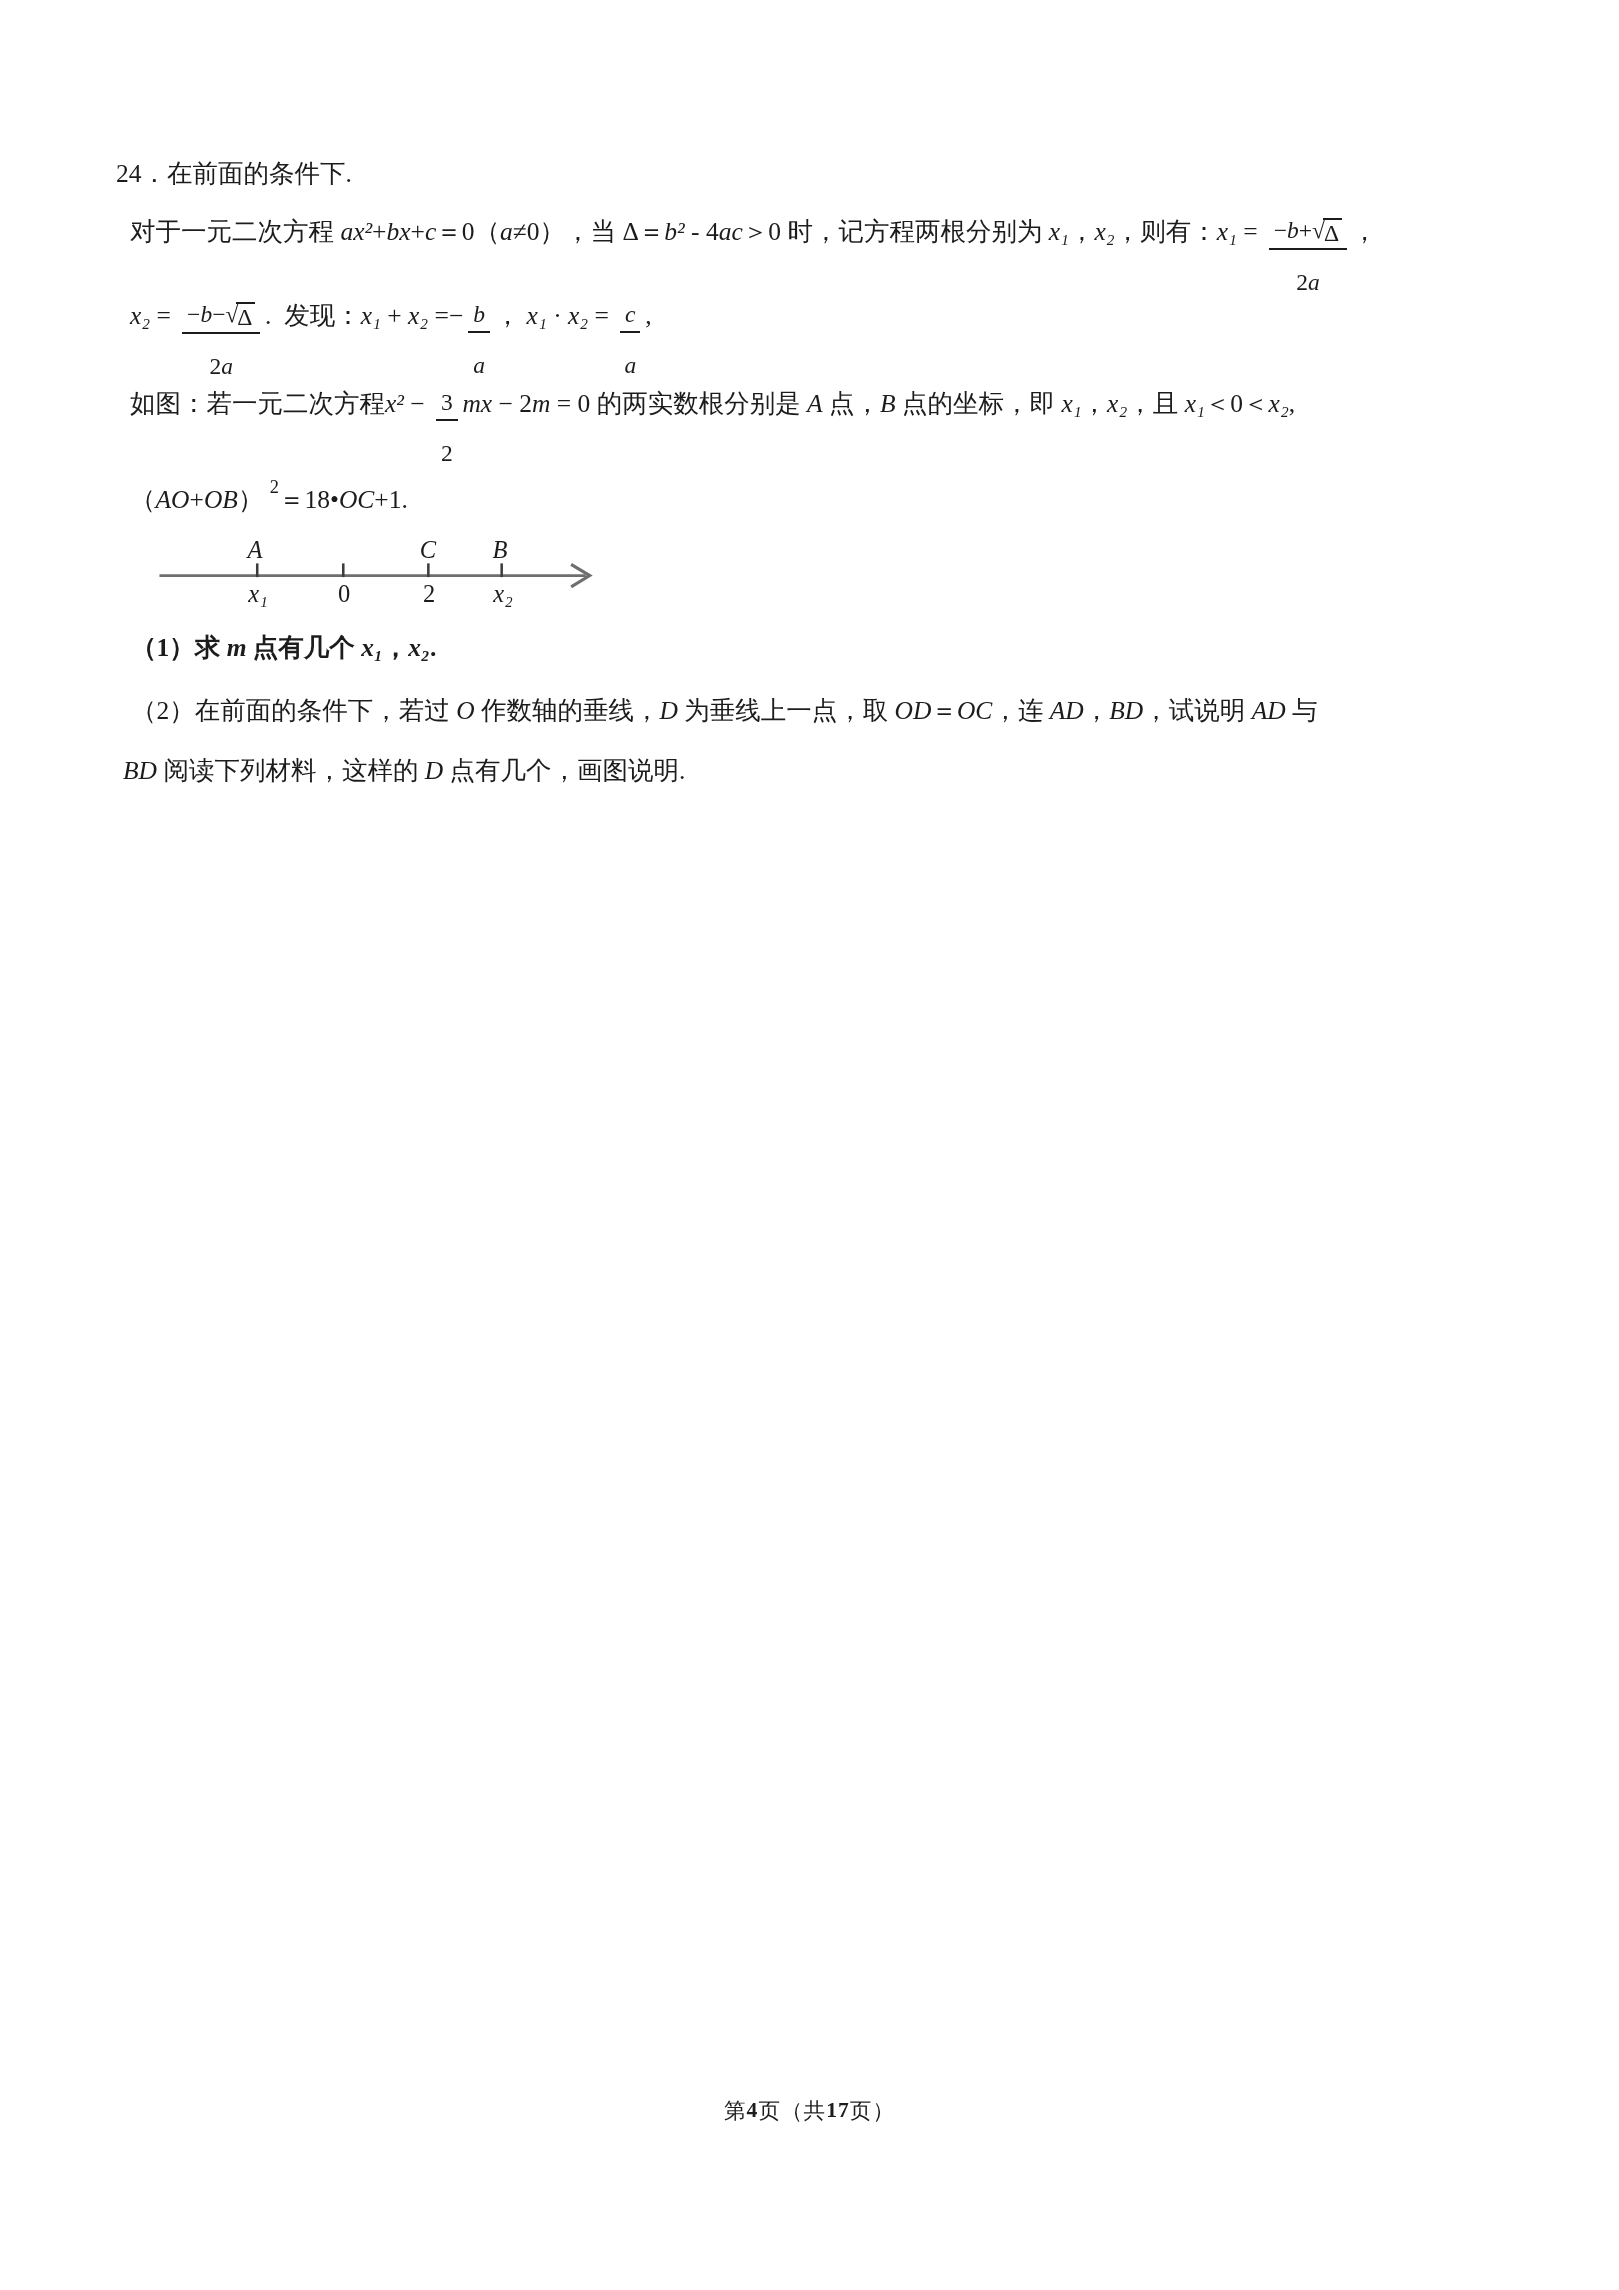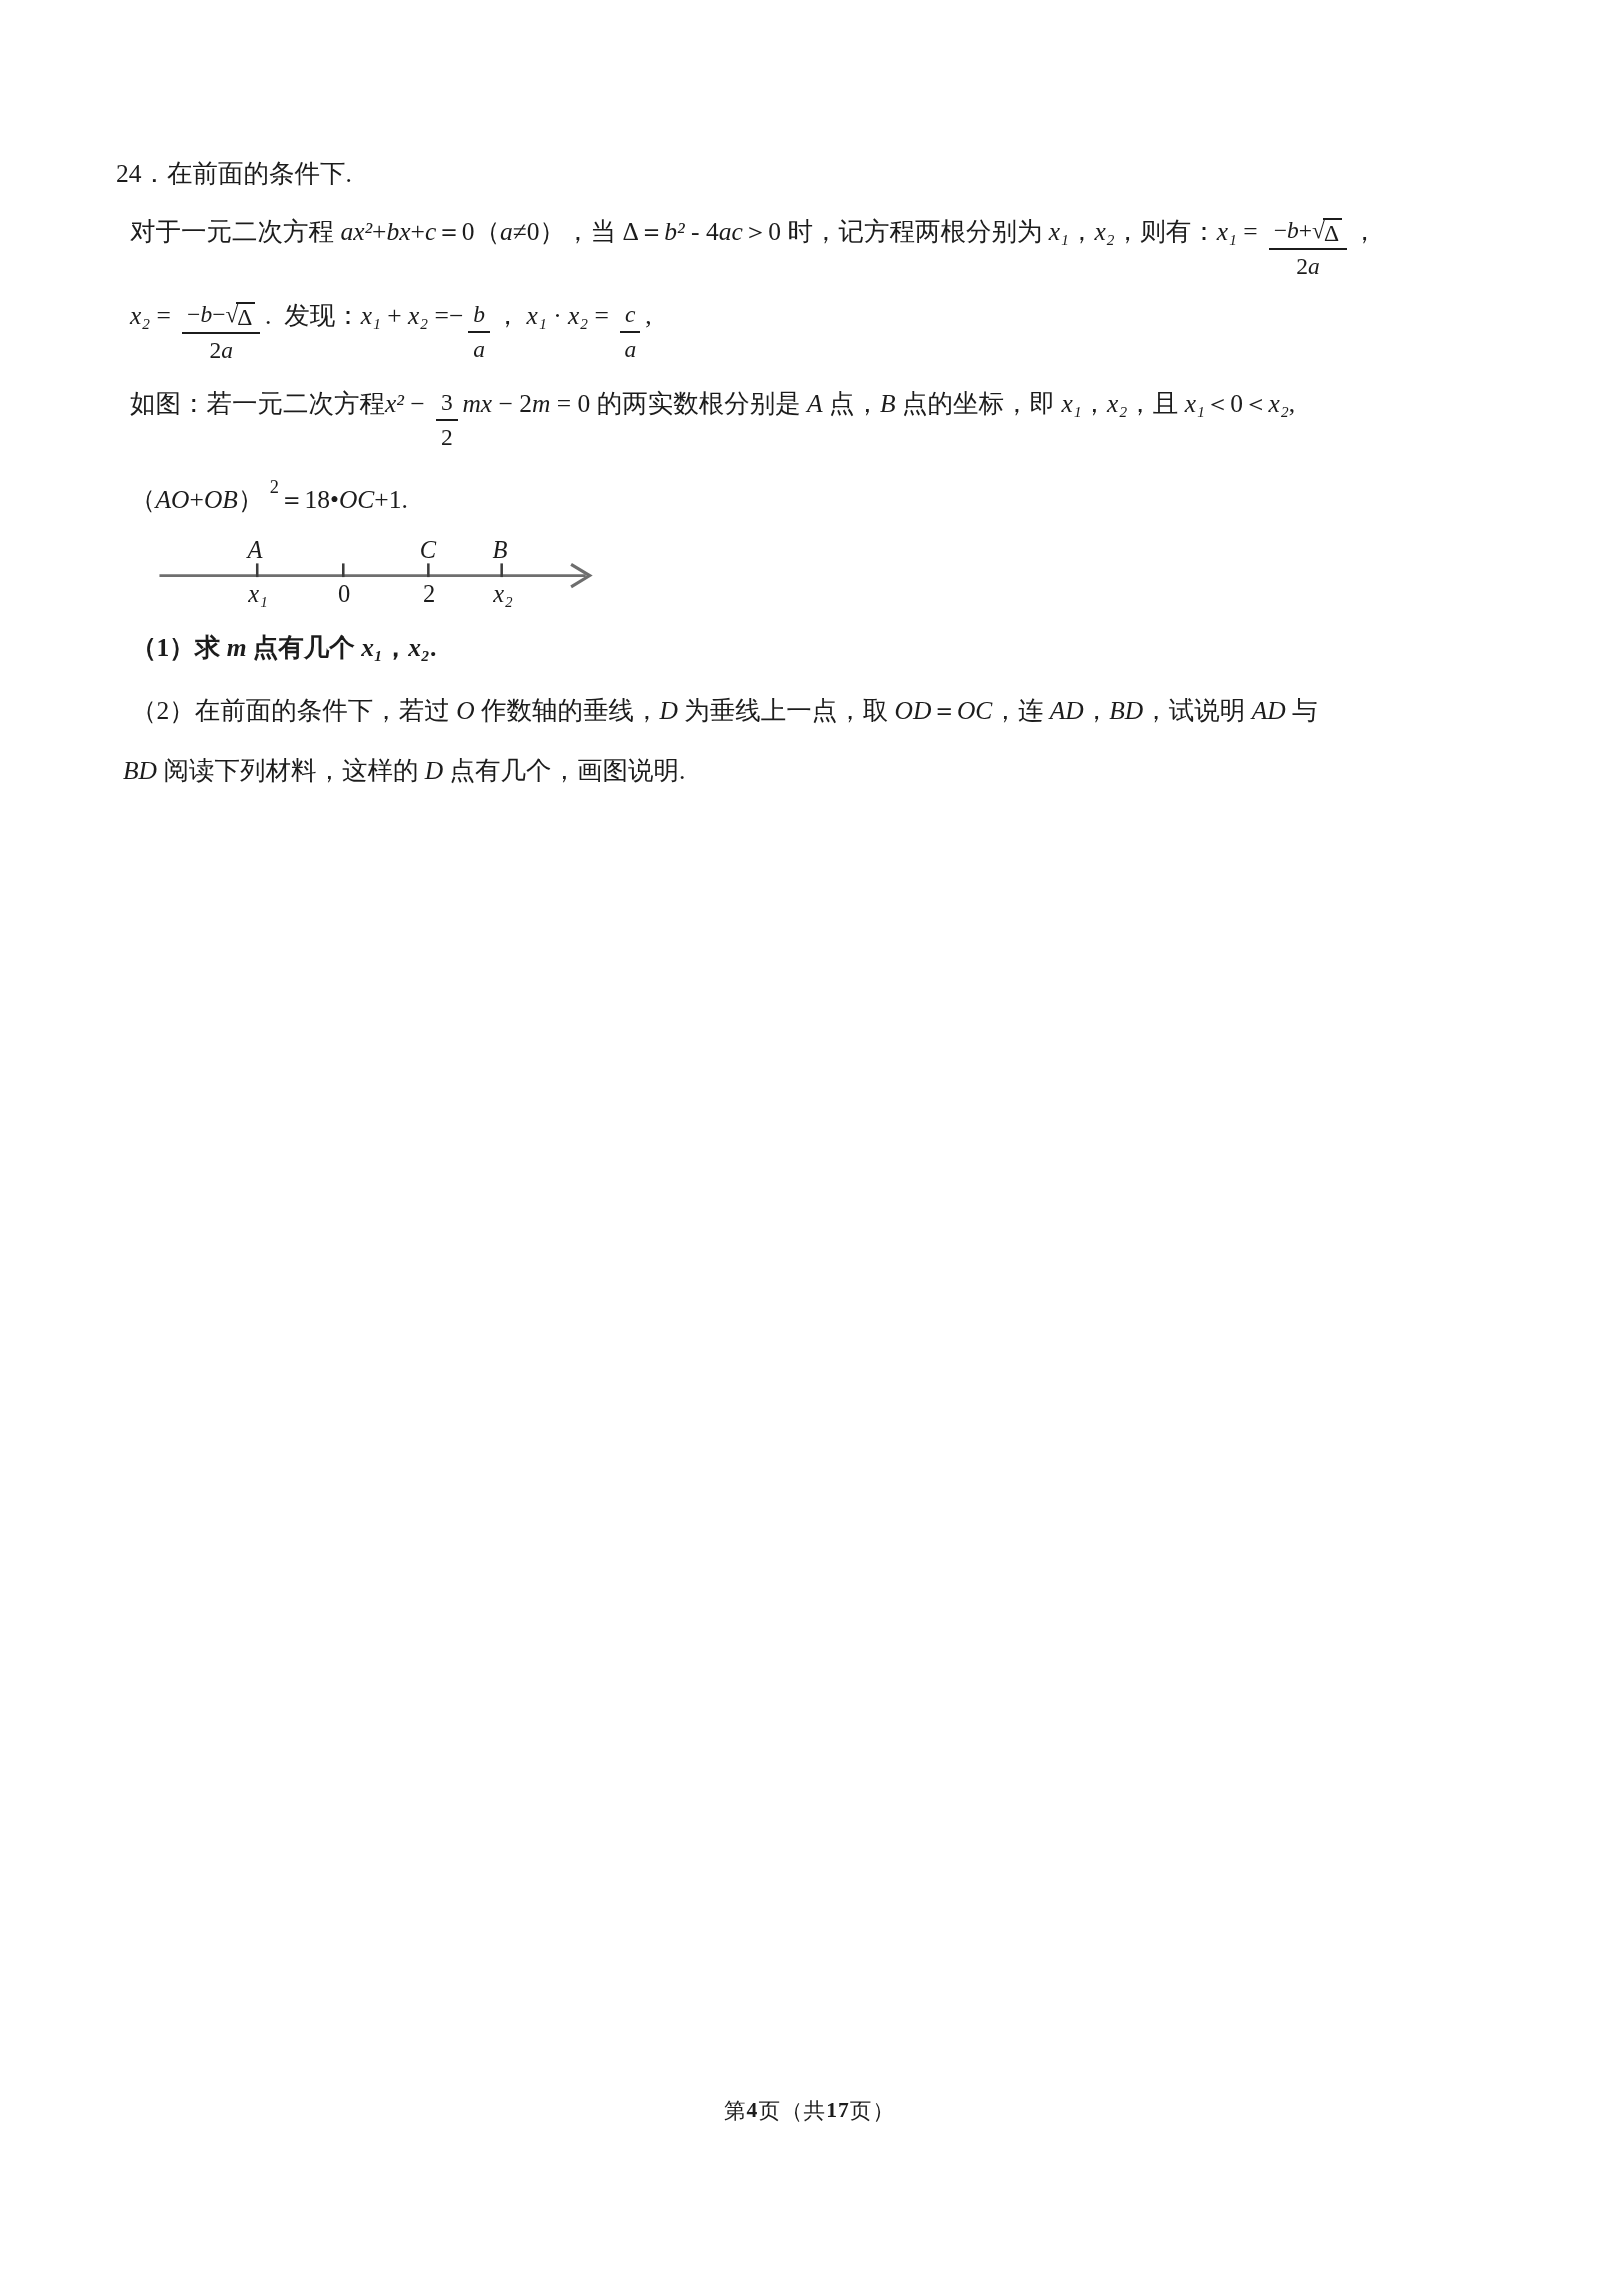--- a/index.html
+++ b/index.html
@@ -32,21 +32,21 @@
     margin:0 4.9px;
     vertical-align:middle;
   }
   .frac .num{
     display:block;
     border-bottom:2px solid var(--text,#1c1c1c);
     padding:0 4.9px 2px 4.9px;
   }
   .frac .den{
     display:block;
-    padding-top:2px;
+    padding-top:18px;
   }
   .frac .num > span, .frac .den > span{line-height:1.05;}
   
   .sqrt{display:inline-flex;align-items:flex-start;}
   .sqrt-sign{line-height:1.05;margin-right:-2px;}
   .radicand{
     border-top:2px solid var(--text,#1c1c1c);
     line-height:1.05;
     padding:1px 2.9px 0 1px;
   }

